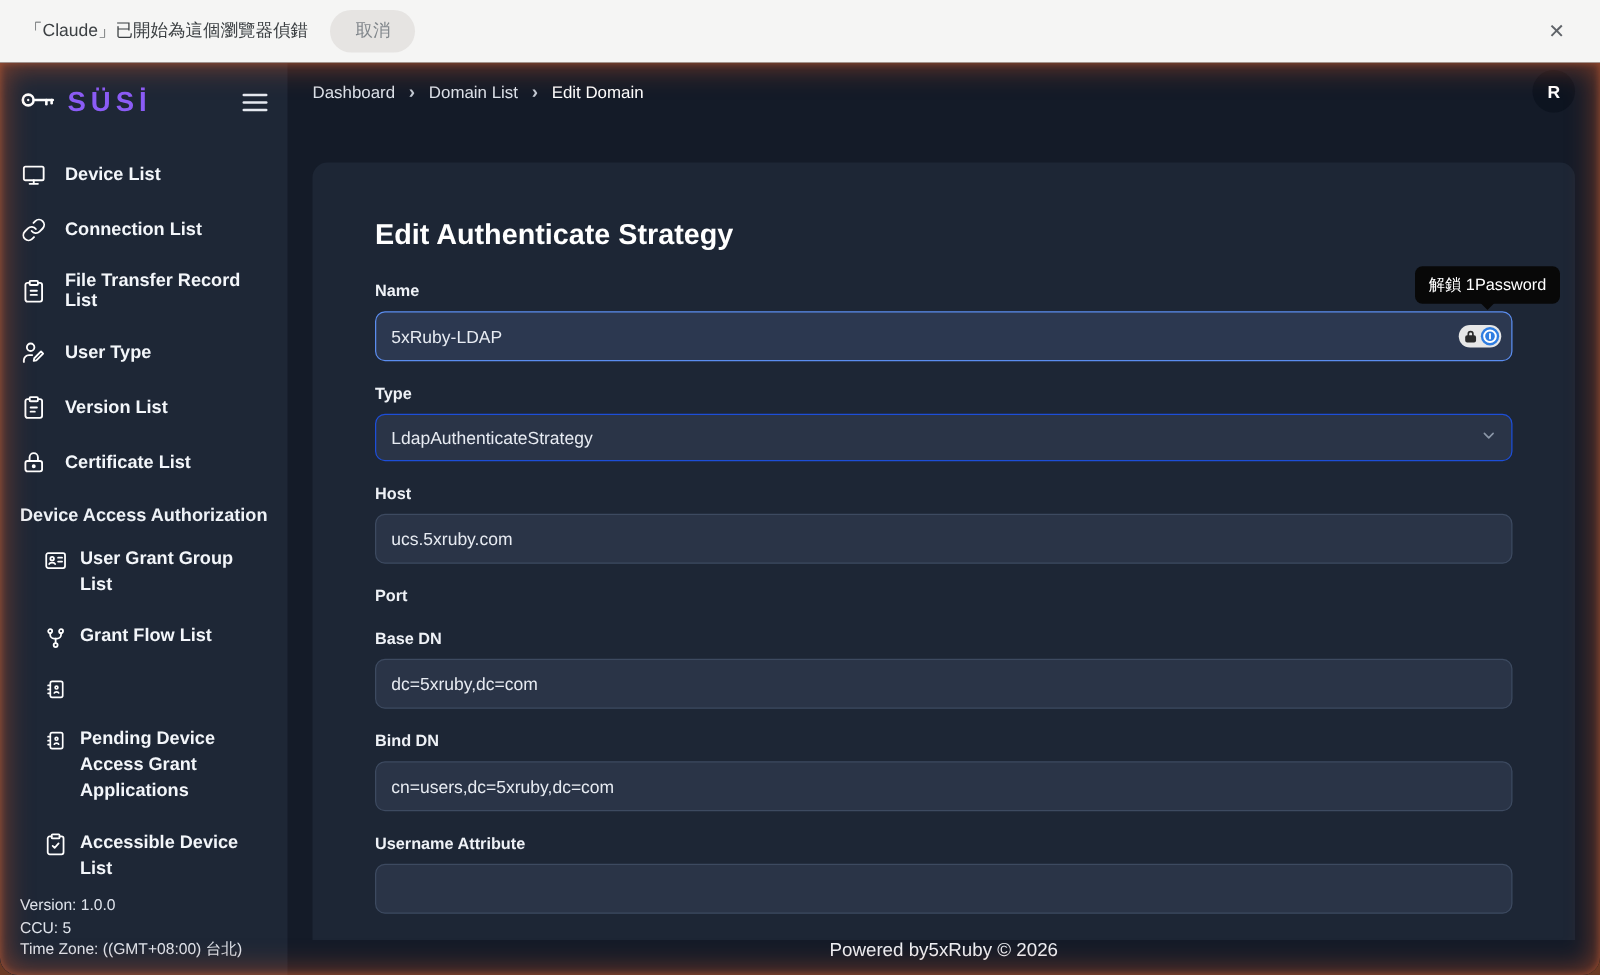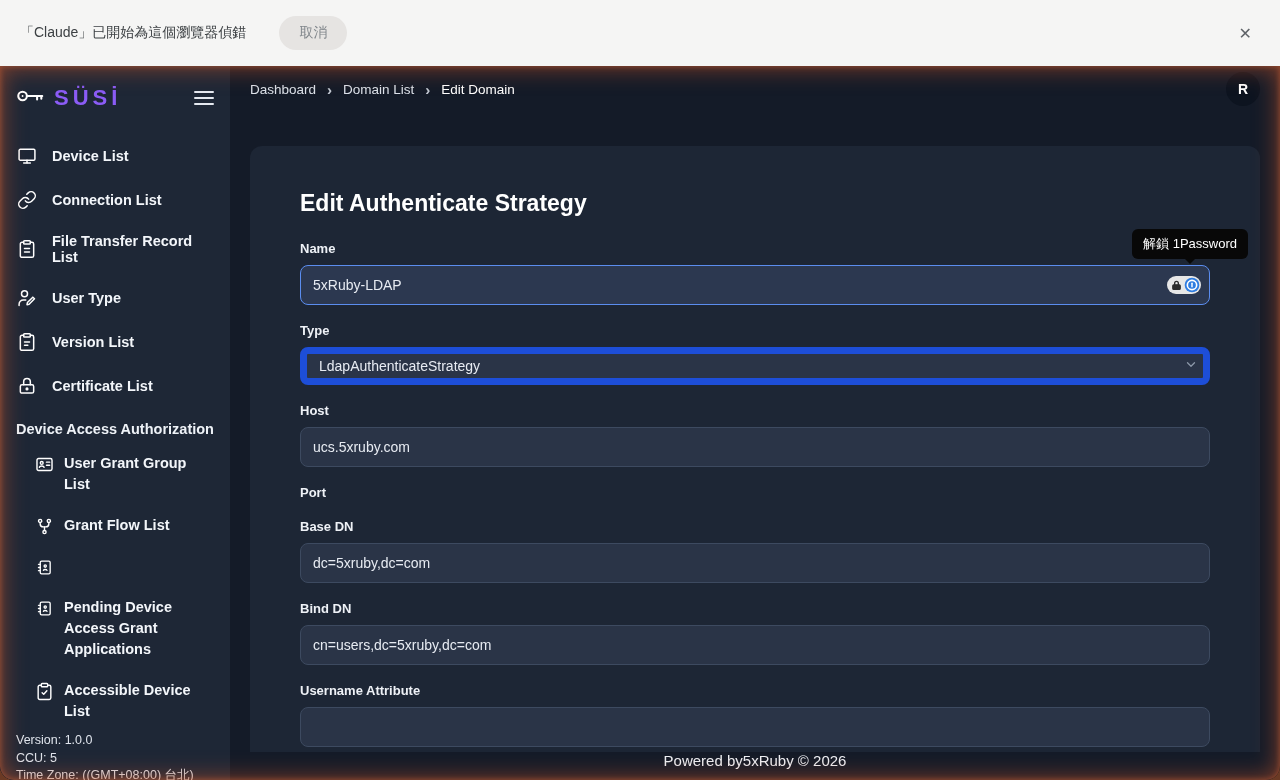--- a/index.html
+++ b/index.html
@@ -2,22 +2,22 @@
 <html><head>
 <meta charset="utf-8">
 <style>
   * { margin:0; padding:0; box-sizing:border-box; }
   html,body { width:1280px; height:780px; overflow:hidden; }
   body { font-family:"Liberation Sans", sans-serif; background:#6b3a24; }
 
   .screen { width:1280px; height:780px; display:flex; flex-direction:column; }
 
   
-  .notif-bar { height:66px; background:#f5f5f4; display:flex; align-items:center;
-    padding:0 20px; flex:0 0 auto; position:relative; z-index:60;gap:15px; }
+  .notif-bar { height:50px; background:#f5f5f4; display:flex; align-items:center;
+    padding:0 20px; flex:0 0 auto; position:relative; z-index:60; }
   .notif-text { font-size:14px; color:#3c4043; }
   .notif-cancel { margin-left:18px; background:#e6e4e2; border:none; border-radius:17px;
     height:34px; padding:0 20px; font-size:14px; color:#80868b; cursor:pointer;
     font-family:"Liberation Sans", sans-serif; }
   .notif-close { margin-left:auto; color:#5f6368; font-size:16px; cursor:pointer; padding:4px 8px; }
 
   
   .page-wrap { position:relative; flex:1 1 auto; display:flex; overflow:hidden;
     border-radius:0 0 14px 14px; background:#141b28; }
   .glow { position:absolute; inset:0; pointer-events:none; z-index:55;
@@ -61,21 +61,21 @@
   .card { background:#1d2635; border-radius:12px; margin-top:34px; padding:44px 50px 30px 50px;
     min-height:620px; }
   .card h1 { font-size:23px; font-weight:700; color:#fff; margin-bottom:24px; }
 
   .fgroup { margin-bottom:18px; }
   .flabel { display:block; font-size:13px; font-weight:700; color:#eef1f6; margin-bottom:8px; height:16px; }
   .input-wrap { position:relative; }
   .tinput { width:100%; height:40px; background:#2a3447; border:1px solid #3d4a60; border-radius:8px;
     color:#e7ebf2; font-size:14px; padding:0 12px; font-family:"Liberation Sans", sans-serif; outline:none; }
   .tinput.focused { border:1.5px solid #5b8def; background:#2c3850; }
-  .selectbox { width:100%; height:38px; background:#2a3447; border:7px solid #1d4ed8; border-radius:8px;
+  .selectbox { width:100%; height:38px; background:#2a3447; border:1px solid #1d4ed8; border-radius:8px;
     color:#e7ebf2; font-size:14px; padding:0 34px 0 12px; display:flex; align-items:center; cursor:pointer; }
   .selectbox .chev { position:absolute; right:12px; top:50%; transform:translateY(-50%); color:#8b97a8; }
 
   
   .op-pill { position:absolute; right:9px; top:50%; transform:translateY(-50%);
     display:flex; align-items:center; background:#e7e7e7; border-radius:9px;
     padding:1px 1px 1px 4px; cursor:pointer; height:18px; }
   .op-lock { display:flex; align-items:center; margin-right:2px; color:#2b2b2b; }
   .op-circle { width:16px; height:16px; }
 

